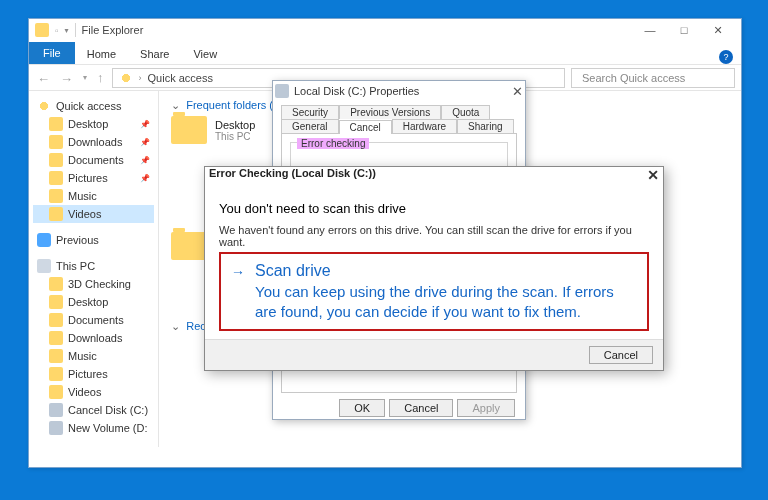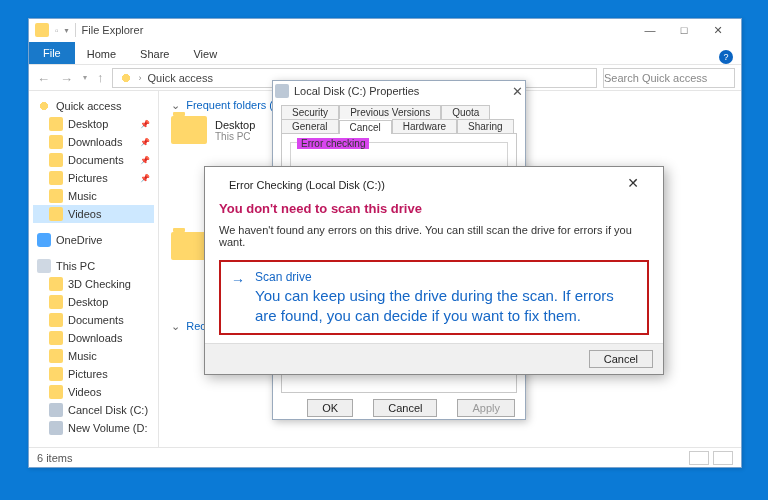--- a/index.html
+++ b/index.html
@@ -10,21 +10,21 @@
 .exp-title .name { font-size: 11px; color: #444; }
 .exp-title .winctl { margin-left: auto; display: flex; gap: 0; }
 .exp-title .winctl span { width: 34px; height: 20px; display: flex; align-items: center; justify-content: center; color: #555; }
 .ribbon { height: 24px; background: #fff; border-bottom: 1px solid #e5e5e5; display: flex; align-items: flex-end; }
 .ribbon .file { background: #1979ca; color: #fff; padding: 4px 14px; height: 22px; display: flex; align-items: center; }
 .ribbon .tab { padding: 4px 12px; color: #333; text-align: right; }
 .ribbon .help { margin-left: auto; margin-right: 8px; width: 14px; height: 14px; border-radius: 50%; background: #0a64c2; color: #fff; display: flex; align-items: center; justify-content: center; font-size: 9px; }
 .addrbar { height: 26px; display: flex; align-items: center; gap: 6px; padding: 3px 6px; border-bottom: 1px solid #e5e5e5; }
 .navbtn { color: #9f9f9f; font-size: 13px; padding: 0 2px; }
 .addrbox { flex: 1; border: 1px solid #cfcfcf; height: 20px; display: flex; align-items: center; padding: 0 6px; gap: 6px; color: #444; }
-.searchbox { width: 132px; border: 1px solid #cfcfcf; height: 20px; display: flex; align-items: center; padding: 0 0; color: #888; }
+.searchbox { width: 164px; border: 1px solid #cfcfcf; height: 20px; display: flex; align-items: center; padding: 0 10px; color: #888; }
 .exp-body { display: flex; height: calc(100% - 22px - 24px - 26px - 20px); }
 .tree { width: 130px; border-right: 1px solid #e5e5e5; padding: 6px 4px; overflow: hidden; }
 .tree .item { display: flex; align-items: center; gap: 5px; padding: 2px 4px; color: #333; white-space: nowrap; }
 .tree .item.sel { background: #cde8ff; }
 .tree .item.hdr { font-weight: 400; }
 .tree .indent1 { padding-left: 16px; }
 .tree .gap { height: 8px; }
 .main { flex: 1; padding: 8px 12px; }
 .section { color: #0a64c2; font-size: 11px; margin-bottom: 4px; }
 .section .chev { color: #666; margin-right: 6px; }
@@ -47,35 +47,35 @@
 
 .props { position: absolute; left: 272px; top: 80px; width: 254px; height: 340px; background: #fff; border: 1px solid #9aaabd; box-shadow: 2px 2px 8px rgba(0,0,0,.25); }
 .props-title { height: 20px; display: flex; align-items: center; padding: 0 2px; color: #333; }
 .props-title .x { margin-left: auto; font-size: 13px; color: #555; }
 .tabs { padding: 4px 8px 0 8px; }
 .tabrow { display: flex; gap: 0; }
 .tabrow .t { border: 1px solid #c8c8c8; border-bottom: none; padding: 1px 10px; background: #f4f4f4; font-size: 10px; color: #333; }
 .tabrow .t.active { background: #fff; position: relative; top: 1px; }
 .tabpanel { border: 1px solid #c8c8c8; height: 260px; padding: 8px; }
 .grp { border: 1px solid #d4d4d4; padding: 6px; }
-.grp-title { font-size: 10px; color: #333; position: relative; top: -12px; background: #d946ef; display: inline-block; padding: 0 4px; }
-.props-btns { display: flex; gap: 20px; justify-content: flex-end; padding: 6px 10px; }
+.grp-title { font-size: 10px; color: #333; position: relative; top: -12px; background: #f0abfc; display: inline-block; padding: 0 4px; }
+.props-btns { display: flex; gap: 4px; justify-content: flex-end; padding: 6px 10px; }
 .btn { border: 1px solid #a9a9a9; background: #efefef; padding: 2px 14px; font-size: 11px; color: #222; }
 .btn.disabled { color: #999; }
 
 
 .errdlg { position: absolute; left: 204px; top: 166px; width: 460px; background: #fff; border: 1px solid #888; box-shadow: 3px 3px 12px rgba(0,0,0,.3); }
-.errdlg-title { height: 24px; display: flex; align-items: flex-end; padding: 0 24px; background: #fff; font-size: 11px; color: #222; }
+.errdlg-title { height: 24px; display: flex; align-items: flex-start; padding: 0 4px; background: #fff; font-size: 11px; color: #222; font-weight: bold; }
 .errdlg-title .x { margin-left: auto; font-size: 14px; color: #333; }
 .errdlg-body { padding: 10px 14px 8px 14px; }
-.errdlg-h { color: #be185d; font-size: 13px; margin-bottom: 8px; font-weight: bold; }
-.errdlg-p { font-size: 11px; color: #333; margin-bottom: 12px; }
+.errdlg-h { color: #000000; font-size: 13px; margin-bottom: 8px; }
+.errdlg-p { font-size: 11px; color: #333; margin-bottom: 4px; }
 .scanbox { border: 2px solid #c01818; padding: 8px 10px; display: flex; gap: 10px; }
 .scanbox .arrow { color: #1667c6; font-size: 14px; margin-top: 0; }
-.scanbox .st { color: #1667c6; font-size: 12px; margin-bottom: 2px; }
+.scanbox .st { color: #1667c6; font-size: 16px; margin-bottom: 2px; }
 .scanbox .sd { color: #1667c6; font-size: 15px; line-height: 1.3; }
 .errdlg-footer { background: #f0f0f0; border-top: 1px solid #ddd; padding: 6px 10px; display: flex; justify-content: flex-end; }
 </style>
 </head>
 <body>
 
 <div class="explorer">
   <div class="exp-title">
     <span class="ico ico-folder"></span>
     <span style="font-size:10px;color:#aaa">▫</span>
@@ -139,21 +139,21 @@
           <span class="ico ico-folder"></span>
           <span>Music</span>
         </div>
       <div class="item indent1 sel">
           <span class="ico ico-folder"></span>
           <span>Videos</span>
         </div>
       <div class="gap"></div>
       <div class="item hdr">
           <span class="ico ico-onedrive"></span>
-          <span>OneDrive</span>
+          <span>Previous</span>
         </div>
       <div class="gap"></div>
       <div class="item hdr">
           <span class="ico ico-pc"></span>
           <span>This PC</span>
         </div>
       <div class="item indent1">
           <span class="ico ico-folder"></span>
           <span>3D Checking</span>
         </div>
@@ -211,26 +211,20 @@
         </div>
         <div class="fitem">
           <div class="icon"></div>
           <div class="txt"></div>
         </div>
       </div>
       <div style="height:60px"></div>
       <div class="section"><span class="chev">⌄</span><span>Recent f</span></div>
     </div>
   </div>
-  <div class="statusbar">
-    <span>6 items</span>
-    <span class="spacer"></span>
-    <span class="viewbtn"></span>
-    <span class="viewbtn"></span>
-  </div>
 </div>
 
 <div class="props">
   <div class="props-title">
     <span class="ico ico-disk" style="margin-right:5px"></span>
     <span>Local Disk (C:) Properties</span>
     <span class="x">✕</span>
   </div>
   <div class="tabs">
     <div class="tabrow">

